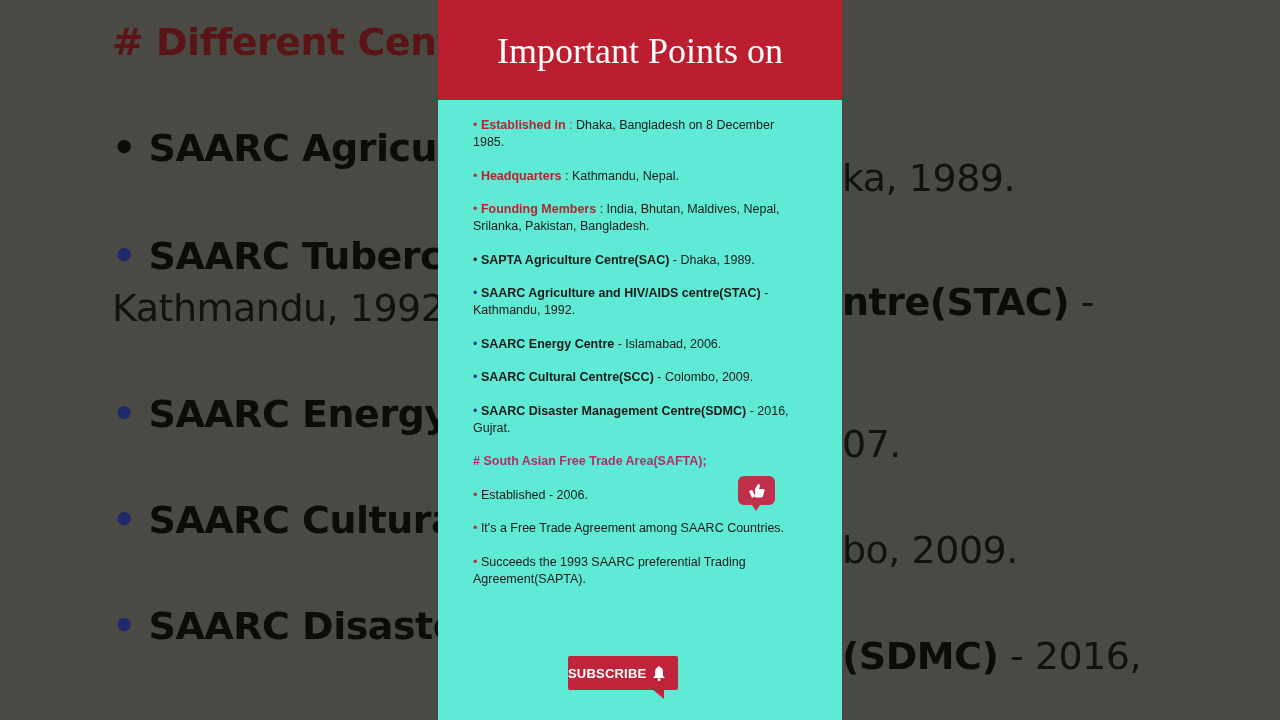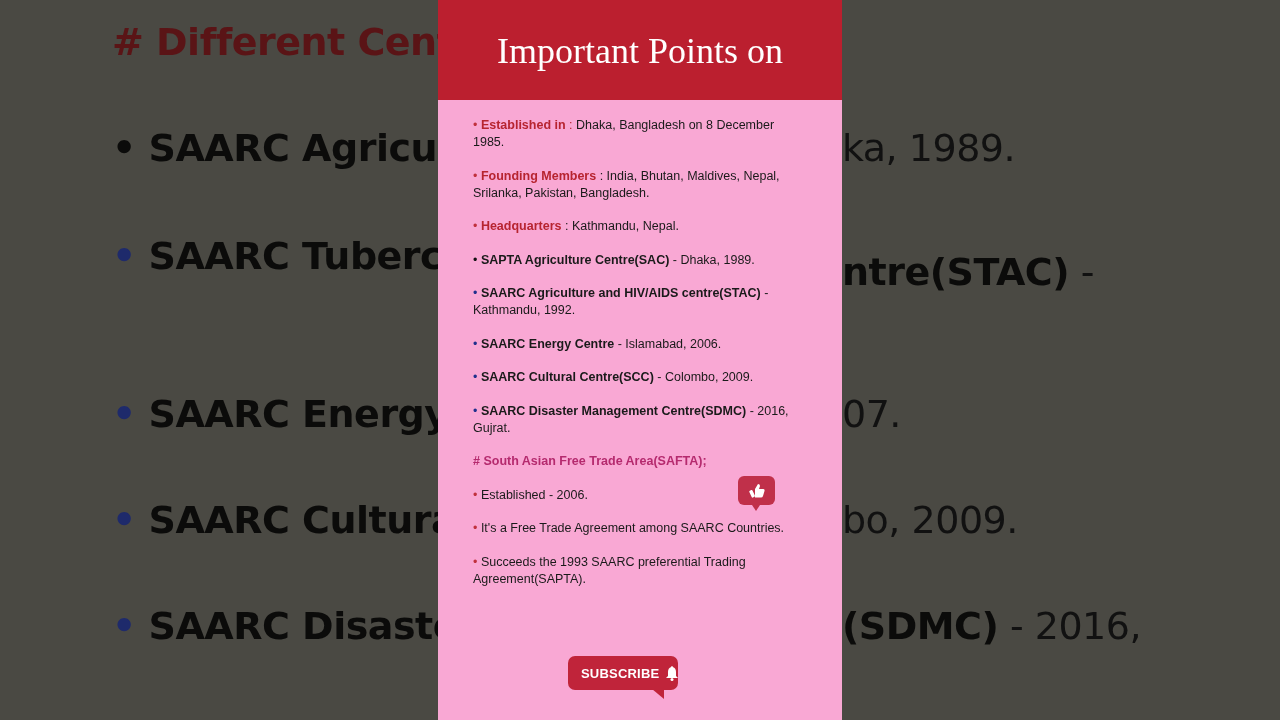--- a/index.html
+++ b/index.html
@@ -14,28 +14,28 @@
     position: absolute; left: 112px; white-space: nowrap;
     font-family: "DejaVu Sans", sans-serif; font-weight: bold;
     font-size: 38px; color: #0b0b0a; letter-spacing: -0.5px;
   }
   .bg-line .n { font-weight: normal; color: #111; }
   .bg-line .dot-b { color: #1e2a6b; }
   .bg-line.red { color: #5a1416; }
   .bg-right {
     position: absolute; left: 842px; white-space: nowrap;
     font-family: "DejaVu Sans", sans-serif; font-weight: bold;
-    font-size: 38px; color: #0b0b0a; letter-spacing: -0.5px;
+    font-size: 38px; color: #0b0b0a; letter-spacing: -0.5px; margin-top: 30px;
   }
   .bg-right .n { font-weight: normal; color: #111; }
 
   
   .card {
     position: absolute; left: 438px; top: 0; width: 404px; height: 720px;
-    background: #f9a8d4;
+    background: #5eead4;
   }
   .header {
     height: 100px; background: #bb1f2f;
     display: flex; align-items: center; justify-content: center;
     text-align: center;
   }
   .header h1 {
     margin: 0; color: #fff; font-family: "Liberation Serif", serif;
     font-weight: normal; font-size: 36px; line-height: 37px; padding-top: 2px;
   }
@@ -58,39 +58,40 @@
     background: #c0304a; border-radius: 6px;
     display: flex; align-items: center; justify-content: center;
   }
   .like-badge::after {
     content: ""; position: absolute; left: 14px; bottom: -6px;
     border-left: 4px solid transparent; border-right: 4px solid transparent;
     border-top: 6px solid #c0304a;
   }
   .subscribe {
     position: absolute; left: 568px; top: 656px; width: 110px; height: 34px;
-    background: #c0243a; border-radius: 7px;
-    display: flex; align-items: center; padding-left: 13px; box-sizing: border-box;
+    background: #c0243a; border-radius: 2px;
+    display: flex; align-items: center; padding-left: 0; box-sizing: border-box;
     color: #fff; font-family: "Liberation Sans", sans-serif; font-weight: bold;
     font-size: 13px; letter-spacing: 0.2px;
   }
   .subscribe::after {
     content: ""; position: absolute; right: 14px; bottom: -9px;
     border-left: 12px solid transparent; border-right: 0 solid transparent;
     border-top: 10px solid #c0243a;
   }
   .subscribe .bell { margin-left: 6px; display: inline-flex; }
 </style>
 </head>
 <body>
 
 <div class="bg">
   <div class="bg-line red" style="top:20px"># Different Centre</div>
   <div class="bg-line" style="top:126px"><span>•</span> <span>SAARC Agricultu</span></div>
   <div class="bg-line" style="top:234px"><span class="dot-b">•</span> <span>SAARC Tubercul</span></div>
+  <div class="bg-line" style="top:286px"><span class="n">Kathmandu, 1992</span></div>
   <div class="bg-line" style="top:392px"><span class="dot-b">•</span> <span>SAARC Energy C</span></div>
   <div class="bg-line" style="top:498px"><span class="dot-b">•</span> <span>SAARC Cultural</span></div>
   <div class="bg-line" style="top:604px"><span class="dot-b">•</span> <span>SAARC Disaster</span></div>
 
   <div class="bg-right" style="top:126px;left:842px"><span class="n">ka, 1989.</span></div>
   <div class="bg-right" style="top:250px;left:842px"><span>ntre(STAC)</span><span class="n"> -</span></div>
   <div class="bg-right" style="top:392px;left:842px"><span class="n">07.</span></div>
   <div class="bg-right" style="top:498px;left:842px"><span class="n">bo, 2009.</span></div>
   <div class="bg-right" style="top:604px;left:842px"><span>(SDMC)</span><span class="n"> - 2016,</span></div>
 </div>
@@ -102,25 +103,25 @@
     </h1>
   </div>
 
   <div class="content">
     <div class="item">
       <span class="bullet red-dot">•</span>
       <span class="b red">Established in</span><span class="red"> : </span><span>Dhaka, Bangladesh on 8 December 1985.</span>
     </div>
     <div class="item">
       <span class="bullet red-dot">•</span>
-      <span class="b red">Founding Members</span><span> : </span><span>India, Bhutan, Maldives, Nepal, Srilanka, Pakistan, Bangladesh.</span>
+      <span class="b red">Headquarters</span><span> : </span><span>Kathmandu, Nepal.</span>
     </div>
     <div class="item">
       <span class="bullet red-dot">•</span>
-      <span class="b red">Headquarters</span><span> : </span><span>Kathmandu, Nepal.</span>
+      <span class="b red">Founding Members</span><span> : </span><span>India, Bhutan, Maldives, Nepal, Srilanka, Pakistan, Bangladesh.</span>
     </div>
 
 
     <div class="item">
       <span class="bullet dark-dot">•</span>
       <span class="b">SAPTA Agriculture Centre(SAC)</span><span> - Dhaka, 1989.</span>
     </div>
     <div class="item">
       <span class="bullet blue-dot">•</span>
       <span class="b">SAARC Agriculture and HIV/AIDS centre(STAC)</span><span> - Kathmandu, 1992.</span>

